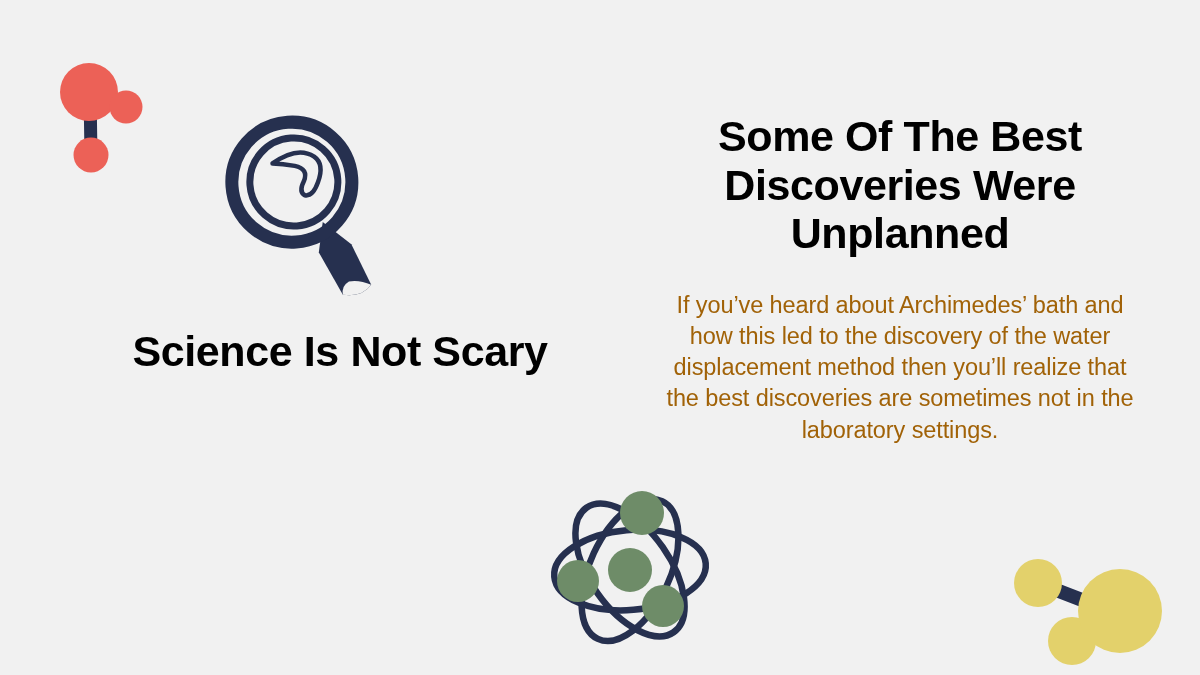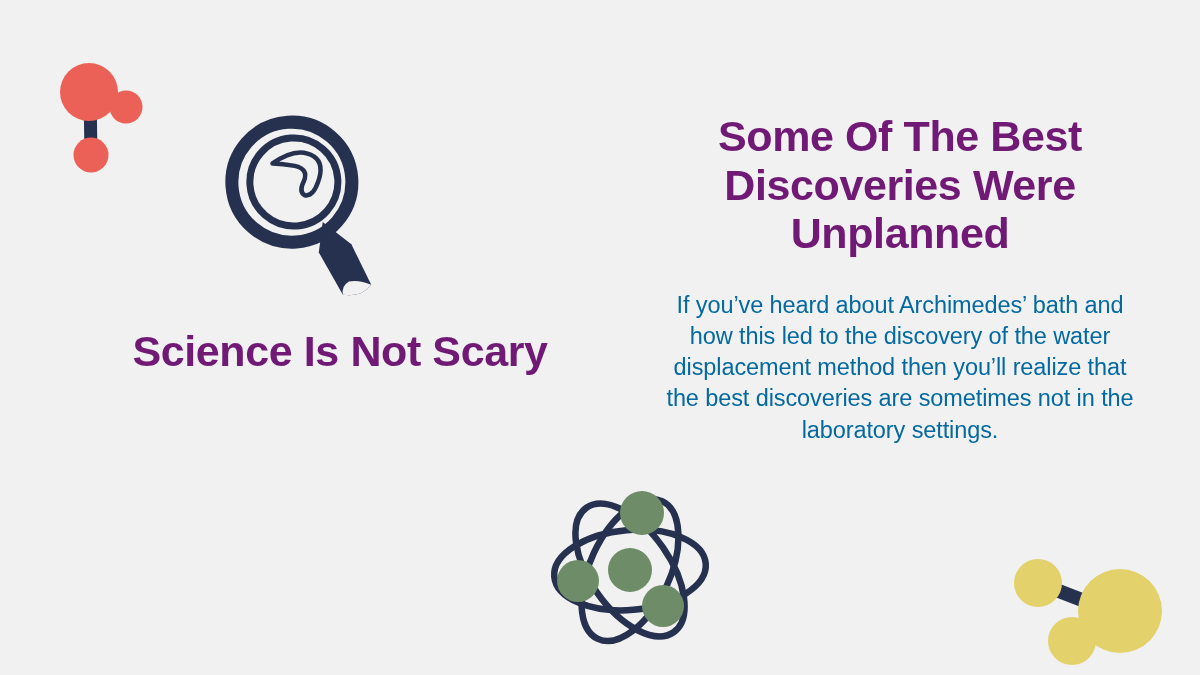--- a/index.html
+++ b/index.html
@@ -47,37 +47,37 @@
 
   .col-right {
     position: absolute;
     left: 640px;
     top: 112px;
     width: 520px;
     text-align: center;
   }
 
   .headline {
-    color: #701a75;
+    color: #000000;
     font-weight: bold;
     letter-spacing: -0.4px;
   }
 
   .headline-left {
     font-size: 43px;
     line-height: 1.08;
   }
 
   .headline-right {
     font-size: 43px;
     line-height: 1.13;
   }
 
   .body-text {
-    color: #0369a1;
+    color: #a16207;
     font-size: 23.5px;
     line-height: 1.33;
     letter-spacing: -0.1px;
   }
 
   .body-left {
     margin-top: 30px;
     padding: 0 66px;
   }
 

